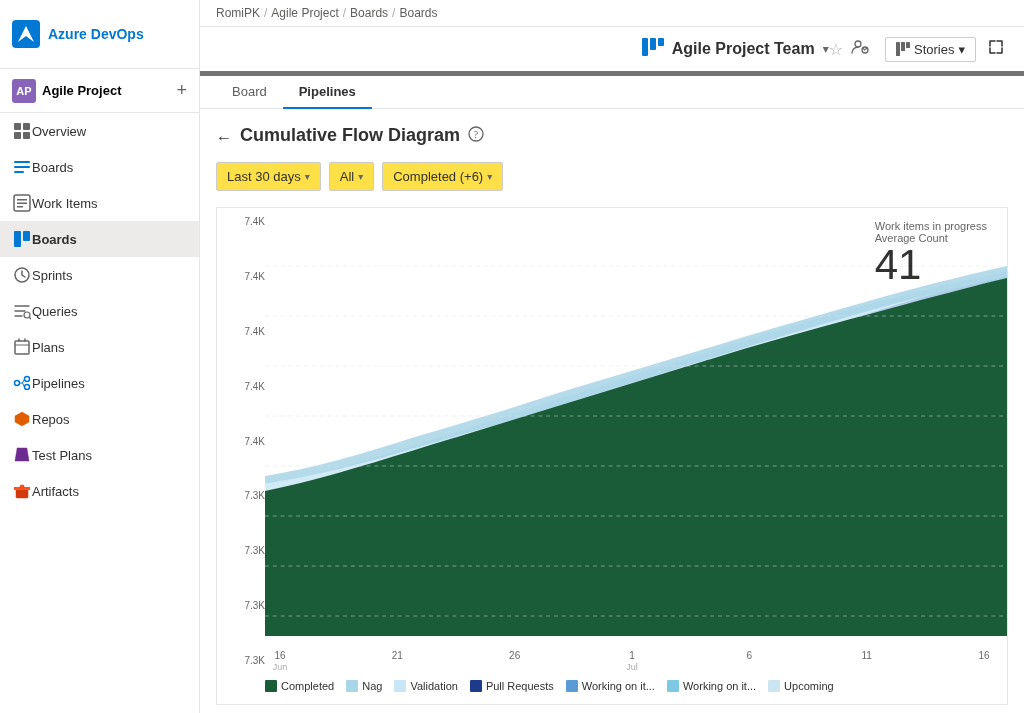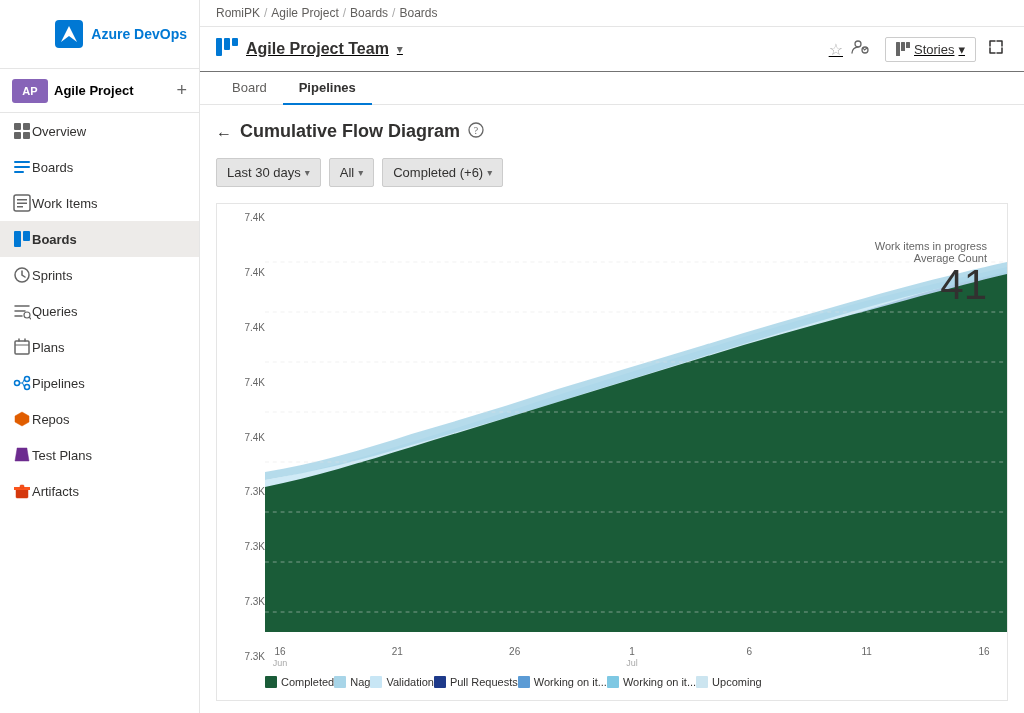--- a/index.html
+++ b/index.html
@@ -16,40 +16,39 @@
       height: 100%;
       overflow-y: auto;
     }
     .sidebar-header {
       display: flex;
       align-items: center;
       padding: 20px 12px;
       gap: 8px;
       border-bottom: 1px solid #e5e5e5;
       min-height: 48px;
-      justify-content: flex-end;
     }
     .app-icon {
       width: 28px; height: 28px;
       background: #0078d4;
       border-radius: 4px;
       display: flex; align-items: center; justify-content: center;
       color: white; font-size: 11px; font-weight: bold;
     }
     .app-title { color: #0078d4; font-size: 14px; font-weight: 600; }
 
     .project-header {
       display: flex; align-items: center; justify-content: space-between;
       padding: 8px 12px;
       border-bottom: 1px solid #e5e5e5;
       min-height: 44px;
     }
     .project-name { font-weight: 600; font-size: 13px; }
     .project-icon {
-      width: 36px; height: 24px; background: #8764b8;
+      width: 24px; height: 24px; background: #8764b8;
       border-radius: 3px; display: flex; align-items: center;
       justify-content: center; color: #fff; font-size: 11px; font-weight: bold;
       margin-right: 6px;
     }
     .project-left { display: flex; align-items: center; }
     .add-btn { color: #666; font-size: 18px; cursor: pointer; background: none; border: none; }
 
     .nav-item {
       display: flex; align-items: center; 
       padding: 8px 12px; cursor: pointer; color: #323130;
@@ -75,24 +74,23 @@
       display: flex; align-items: center; gap: 4px;
       padding: 6px 16px;
       font-size: 12px; color: #605e5c;
       border-bottom: 1px solid #e5e5e5;
     }
     .breadcrumb span { cursor: pointer; }
     .breadcrumb-sep { color: #aaa; }
 
     
     .board-header {
-      display: flex; align-items: center; justify-content: space-between;
+      display: flex; align-items: center; justify-content: flex-end;
       padding: 8px 16px;
-      border-bottom: 1px solid #737373;
-      text-decoration: underline;
+      border-bottom: 5px solid #737373;
     }
     .board-title-row { display: flex; align-items: center; gap: 8px; }
     .board-icon { font-size: 18px; }
     .board-title { font-size: 16px; font-weight: 600; color: #323130; }
     .board-title-arrow { color: #666; font-size: 12px; }
     .board-actions { display: flex; align-items: center; gap: 8px; }
     .star-icon { color: #aaa; cursor: pointer; font-size: 16px; }
     .team-icon { color: #666; font-size: 16px; cursor: pointer; }
 
     .stories-btn {
@@ -130,36 +128,34 @@
     }
     .back-btn { background: none; border: none; cursor: pointer; color: #323130; font-size: 16px; }
     .page-title { font-size: 18px; font-weight: 600; color: #323130; }
     .help-icon { color: #666; font-size: 14px; cursor: pointer; }
 
     
     .filters { display: flex; gap: 8px; margin-bottom: 16px; }
     .filter-select {
       display: flex; align-items: center; gap: 4px;
       border: 1px solid #ccc; border-radius: 2px;
-      padding: 6px 10px; cursor: pointer; background: #e5e5e5;
+      padding: 6px 10px; cursor: pointer; background: #fde047;
       font-size: 13px; color: #323130;
     }
     .filter-select .arrow { font-size: 10px; color: #666; }
 
     
     .chart-container {
       border: 1px solid #e5e5e5;
       background: #fff;
       position: relative;
       padding: 8px 0 8px 48px;
     }
     .chart-stats {
       position: absolute; top: 12px; right: 20px;
-      text-align: right;
-      margin-top: 24px;
     }
     .chart-stats-label { font-size: 11px; color: #666; }
     .chart-stats-count { font-size: 42px; color: #323130; line-height: 1; font-weight: 300; }
 
     .y-axis {
       position: absolute; left: 4px; top: 0; bottom: 30px;
       width: 48px;
       display: flex; flex-direction: column; justify-content: space-between;
       align-items: flex-end;
       padding: 8px 4px 8px 0;
@@ -171,21 +167,21 @@
     }
     .x-axis {
       display: flex; justify-content: space-between;
       padding: 4px 8px 0 0;
       font-size: 10px; color: #666;
     }
     .x-axis-label { text-align: center; min-width: 30px; }
 
     
     .legend {
-      display: flex; align-items: center; gap: 0;
+      display: flex; align-items: center; gap: 12px;
       padding: 8px 0 4px 0;
       flex-wrap: wrap;
       font-size: 11px; color: #323130;
     }
     .legend-item { display: flex; align-items: center; gap: 4px; }
     .legend-dot { width: 12px; height: 12px; border-radius: 1px; }
   </style>
 </head>
 <body>
 

